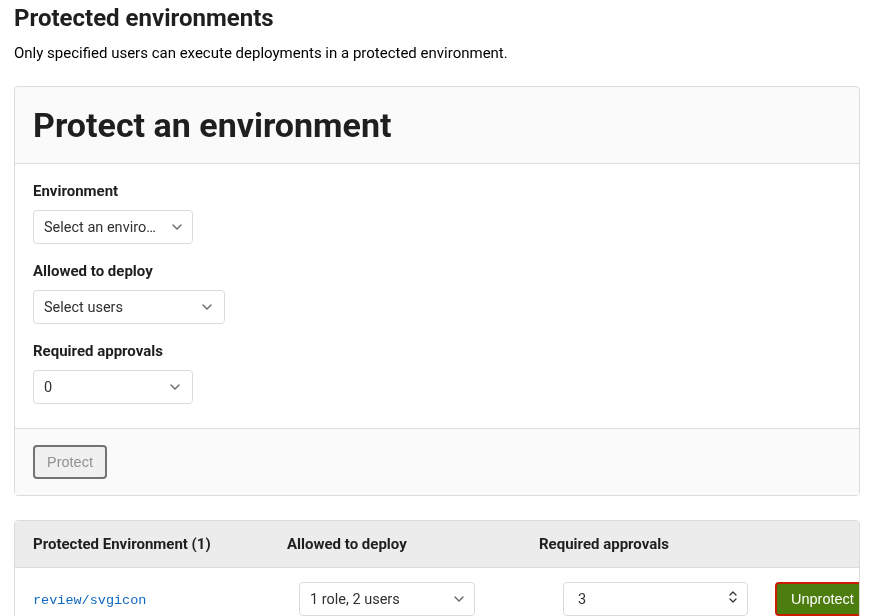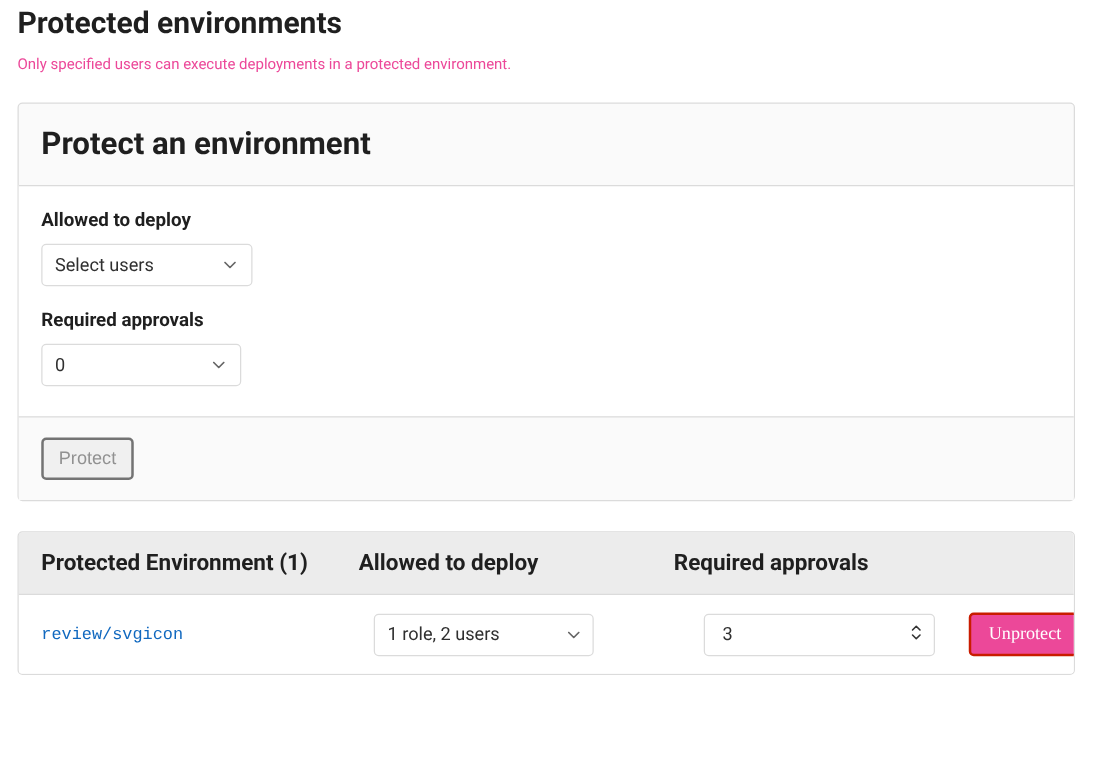--- a/index.html
+++ b/index.html
@@ -15,35 +15,35 @@
       width: 874px;
     }
     h1 {
       font-size: 24px;
       font-weight: 700;
       margin-top: 4px;
       margin-bottom: 12px;
       color: #1f1f1f;
     }
     .subtitle {
-      font-size: 12px;
-      color: #ec4899;
+      font-size: 15px;
+      color: #000000;
       margin-bottom: 24px;
     }
     .card {
       border: 1px solid #dbdbdb;
       border-radius: 4px;
       background: #fafafa;
       margin-bottom: 24px;
     }
     .card-header {
       padding: 18px 18px 18px;
     }
     .card-header h2 {
-      font-size: 25px;
+      font-size: 34px;
       font-weight: 700;
       color: #1f1f1f;
     }
     .card-body {
       border-top: 1px solid #dbdbdb;
       background: #fff;
       padding: 18px 18px 24px;
     }
     .form-group {
       margin-bottom: 18px;
@@ -101,44 +101,43 @@
       justify-content: center;
       border: 2px solid #737373;
       border-radius: 4px;
       background: #fff;
       padding: 7px 12px;
       font-size: 14.5px;
       cursor: pointer;
       color: #5e5e5e;
     }
     .btn-danger {
-      background: #ec4899;
+      background: #4d7c0f;
       border-color: #c91c00;
       color: #fff;
       padding: 7px 14px;
-      font-family: Liberation Serif, serif;
     }
     .btn-disabled {
       color: #919191;
       background: #f0f0f0;
       cursor: default;
     }
     .table {
       width: 100%;
       border: 1px solid #dbdbdb;
       border-radius: 4px;
       overflow: hidden;
     }
     .table-header {
       display: flex;
       background: #ececec;
       border-bottom: 1px solid #dbdbdb;
       padding: 14px 18px;
       font-weight: 700;
-      font-size: 18px;
+      font-size: 15px;
       color: #1f1f1f;
       align-items: flex-end;
     }
     .table-row {
       display: flex;
       align-items: center;
       padding: 14px 18px;
       background: #fff;
       gap: 12px;
     }
@@ -182,39 +181,50 @@
       position: absolute;
       right: 10px;
       top: 50%;
       transform: translateY(-50%);
       color: #333;
     }
     .dropdown-sm {
       width: 160px;
     }
     .dropdown-allow {
-      width: 169px;
+      width: 192px;
     }
     .dropdown-allow .chevron-box,
     .dropdown-approvals .chevron-box {
       right: 8px;
     }
   </style>
 </head>
 <body>
 
 <h1>Protected environments</h1>
 <p class="subtitle">Only specified users can execute deployments in a protected environment.</p>
 
 <div class="card">
   <div class="card-header">
     <h2>Protect an environment</h2>
   </div>
   <div class="card-body">
 
+    <div class="form-group">
+      <label class="form-label">Environment</label>
+      <div class="dropdown dropdown-sm">
+        <span class="dropdown-text">Select an enviro…</span>
+        <span class="chevron-box">
+          <svg width="10" height="6" viewBox="0 0 10 6">
+              <path d="M1 1 L5 5 L9 1" stroke="currentColor" stroke-width="1.4" fill="none" stroke-linecap="round" stroke-linejoin="round"></path>
+            </svg>
+        </span>
+      </div>
+    </div>
 
     <div class="form-group">
       <label class="form-label">Allowed to deploy</label>
       <div class="dropdown dropdown-allow">
         <span class="dropdown-text">Select users</span>
         <span class="chevron-box">
           <svg width="10" height="6" viewBox="0 0 10 6">
               <path d="M1 1 L5 5 L9 1" stroke="currentColor" stroke-width="1.4" fill="none" stroke-linecap="round" stroke-linejoin="round"></path>
             </svg>
         </span>

